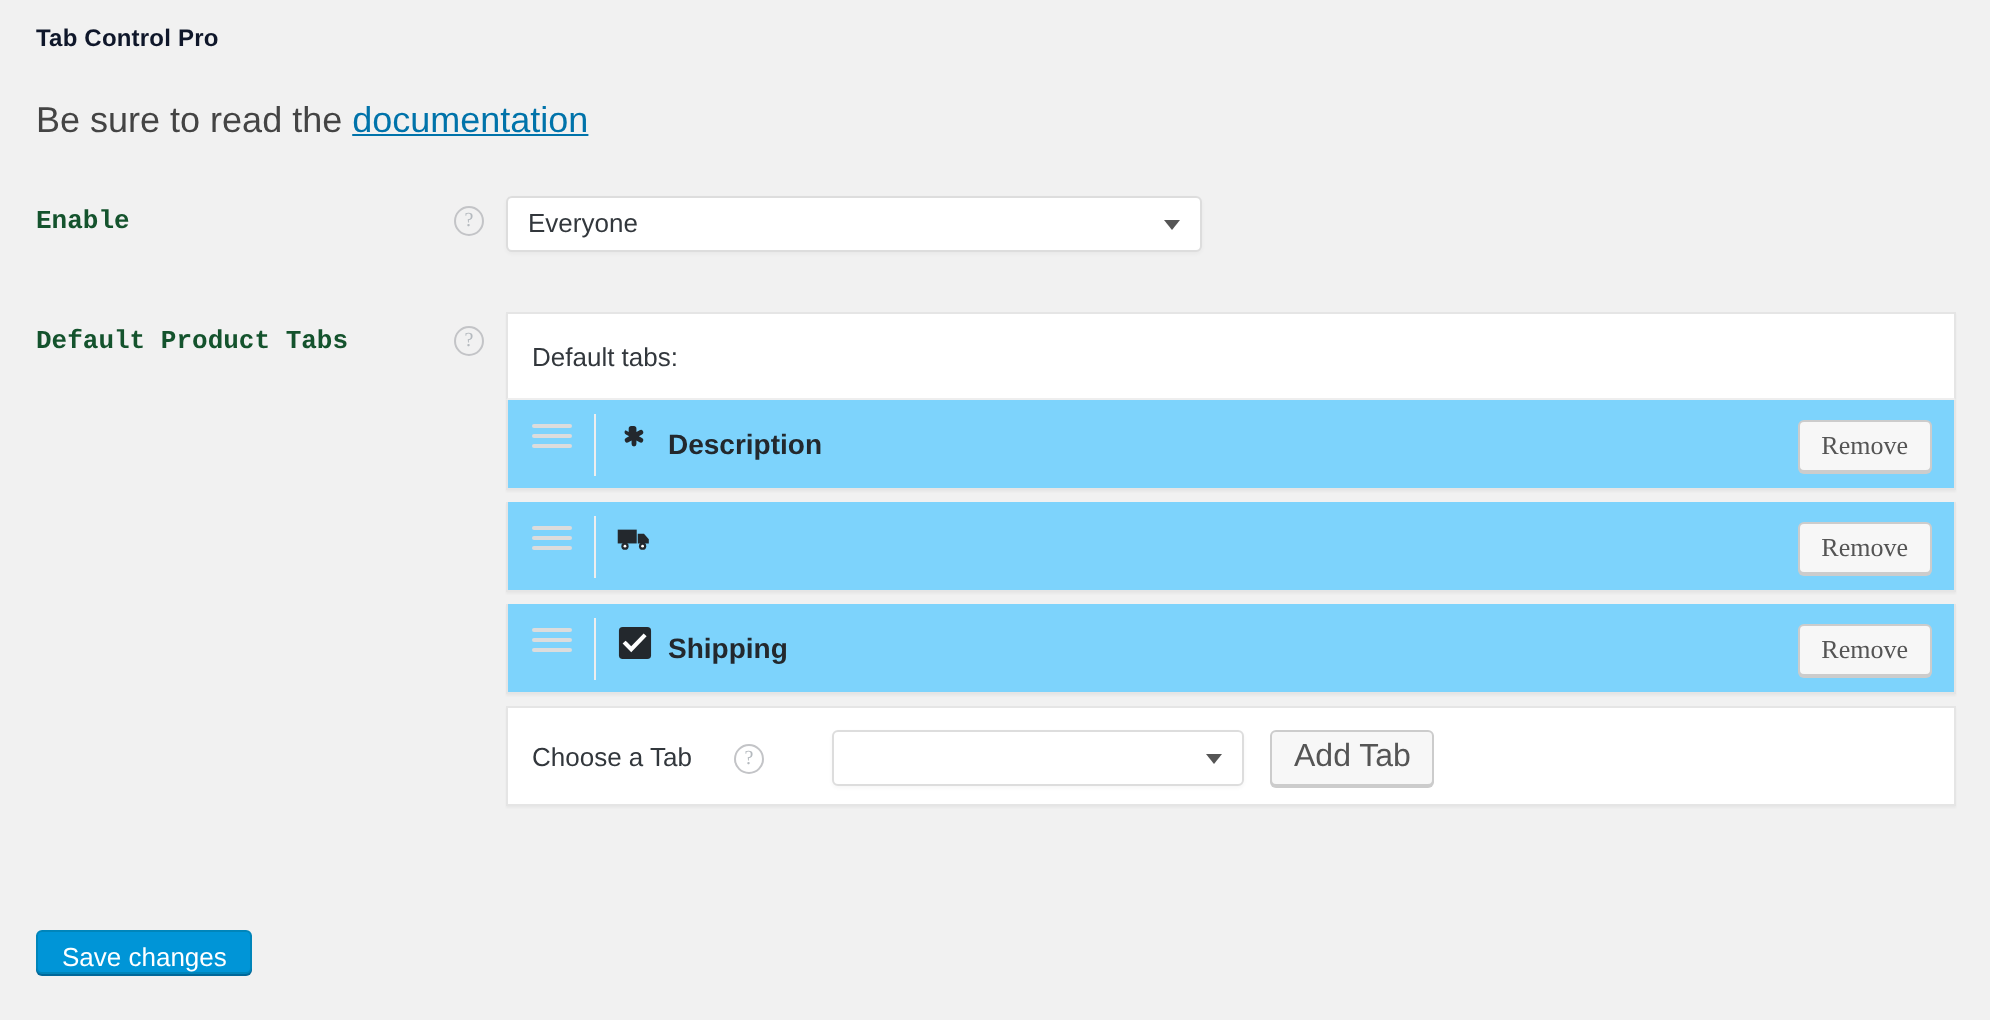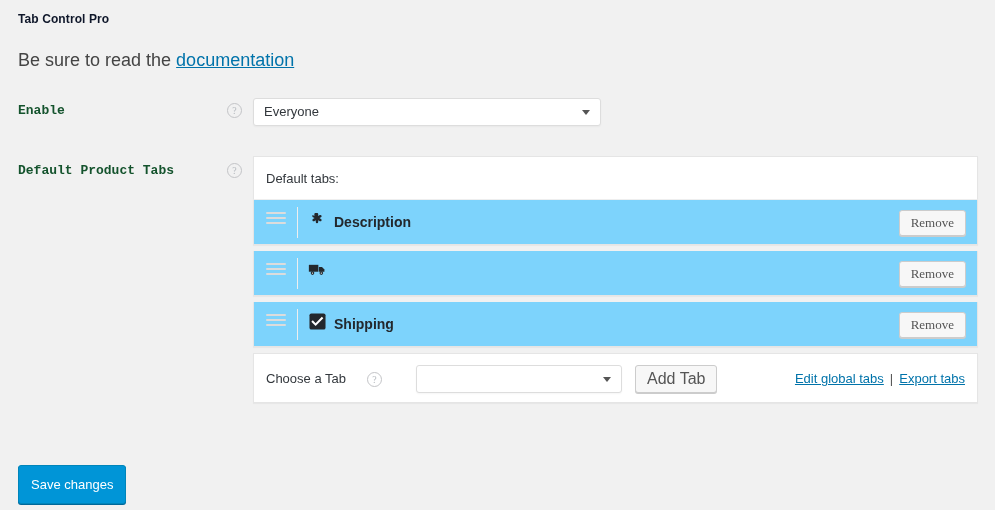--- a/index.html
+++ b/index.html
@@ -281,21 +281,21 @@
     color: #555;
     padding: 0 6px;
     text-decoration: none;
   }
 
   
   .save-btn {
     position: absolute;
     left: 18px;
     top: 465px;
-    height: 39px;
+    height: 22px;
     padding: 0 12px;
     background: #0095d7;
     border: 1px solid #0085ba;
     border-radius: 3px;
     box-shadow: 0 1px 0 #006799;
     color: #fff;
     font-family: "Liberation Sans", sans-serif;
     font-size: 13px;
     line-height: 26px;
     cursor: pointer;
@@ -384,21 +384,18 @@
     <div class="panel-foot">
       <div class="choose-label">Choose a Tab</div>
       <div class="choose-help">?</div>
 
       <div class="wp-select choose-select">
         <span class="caret"></span>
       </div>
 
       <button class="add-tab-btn">Add Tab</button>
 
-      <div class="foot-links">
-        <a href="#">Edit global tabs</a><span class="sep">|</span><a href="#">Export tabs</a>
-      </div>
     </div>
 
   </div>
 </div>
 
 <button class="save-btn">Save changes</button>
 
 </body></html>

